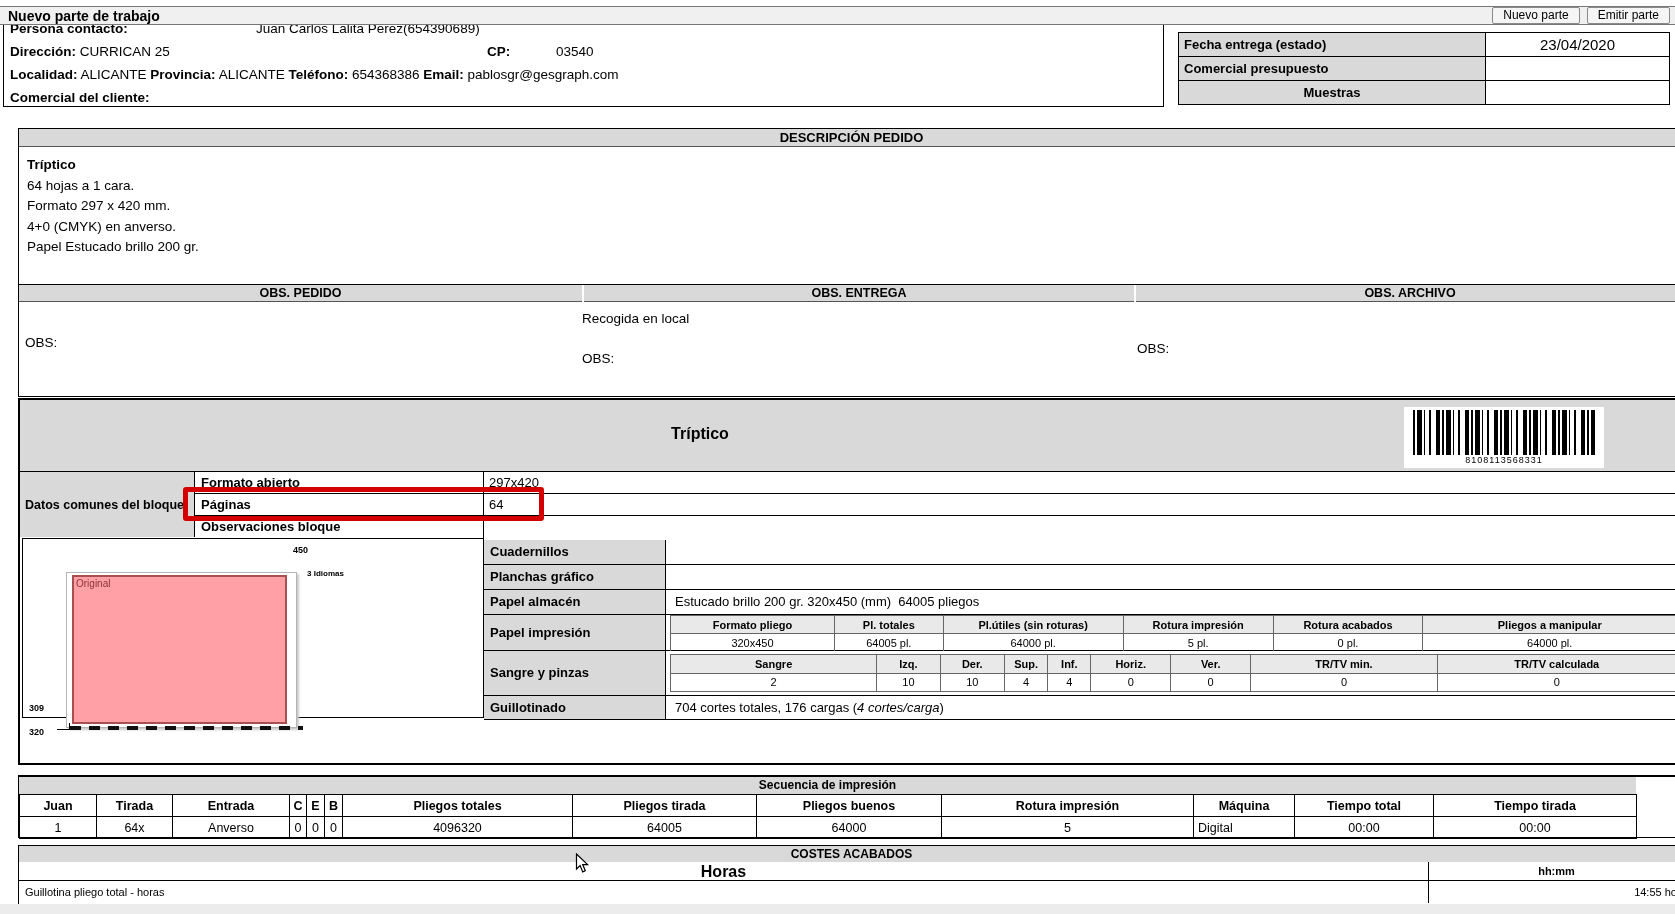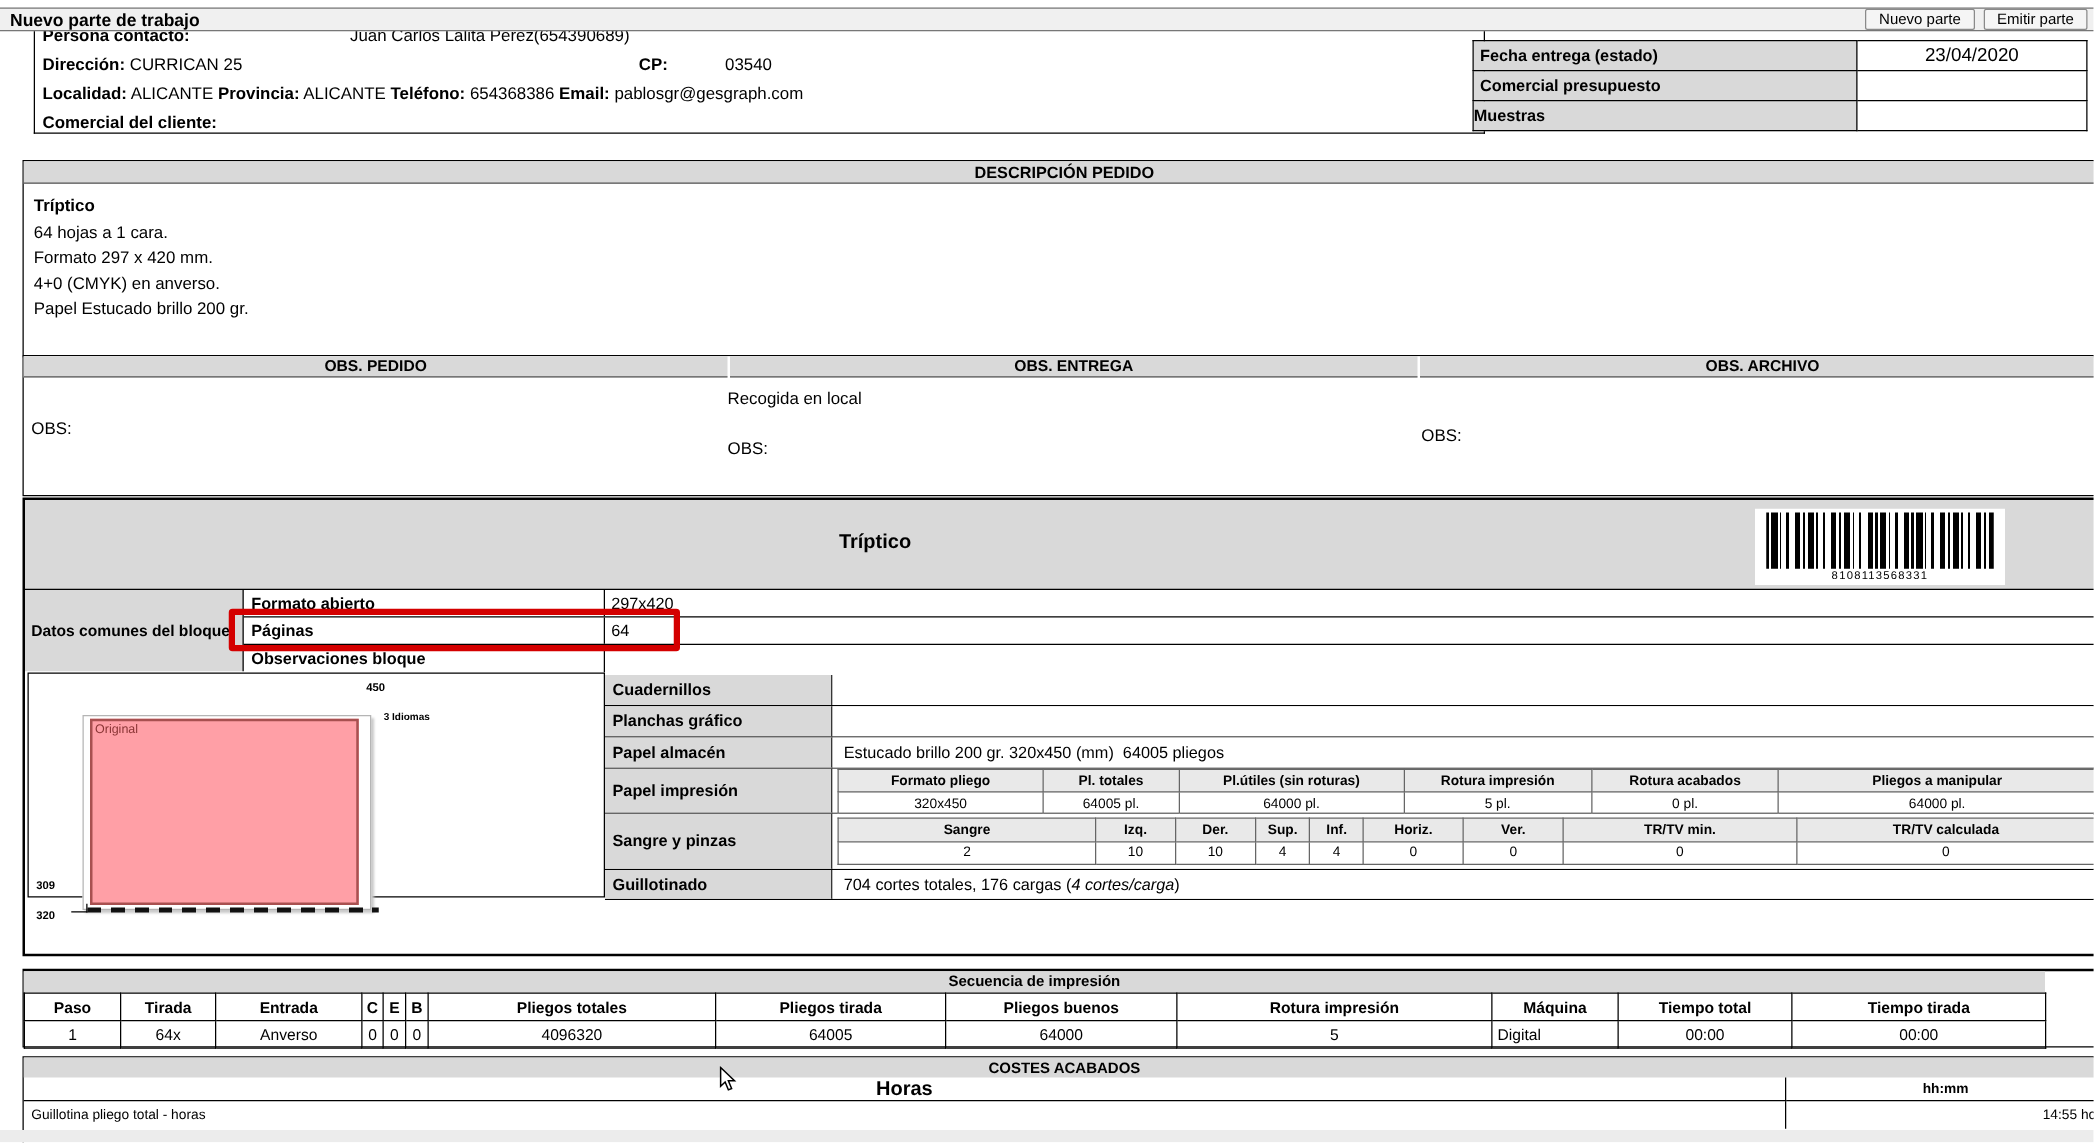--- a/index.html
+++ b/index.html
@@ -10,31 +10,31 @@
   
   .titlebar { position:absolute; left:0; top:6px; width:1675px; height:19px; background:#f0f0f0;
     border-top:1px solid #777; border-bottom:1px solid #777; display:flex; align-items:center; }
   .titlebar .t { font-weight:bold; font-size:14px; padding-left:8px; }
   .tb-buttons { margin-left:auto; display:flex; gap:7px; padding-right:5px; }
   .btn { font-size:12px; line-height:15px; padding:0 10px; background:#f5f5f5; border:1px solid #8a8a8a;
     border-radius:2px; height:17px; cursor:default; font-family:"Liberation Sans",sans-serif; }
 
   
   .client { position:absolute; left:3px; top:25px; width:1161px; height:82px; overflow:hidden;
-    border-left:1px solid #000; border-right:1px solid #000; border-bottom:1px solid #000; font-size:13.5px;margin-left:24px; }
+    border-left:1px solid #000; border-right:1px solid #000; border-bottom:1px solid #000; font-size:13.5px; }
   .client .row { position:relative; height:23px; line-height:23px; padding-left:6px; white-space:nowrap; }
   .client .row1 { margin-top:-8px; }
   .b { font-weight:bold; }
   .abs { position:absolute; top:0; }
 
   
   .delivery { position:absolute; left:1178px; top:32px; width:492px; border-collapse:collapse; }
   .delivery td { border:1px solid #000; height:24px; font-size:13px; }
   .delivery .lab { background:#d9d9d9; font-weight:bold; width:307px; padding-left:5px; }
-  .delivery .lab.c { padding-left:0; }
+  .delivery .lab.c { text-align:center; padding-left:0; }
   .delivery .val { text-align:center; font-size:15px; background:#fff; }
 
   
   .secbox { position:absolute; left:18px; background:#fff; border:1px solid #000; }
   .band { background:#d9d9d9; font-weight:bold; text-align:center; }
 
   
   .desc { top:128px; width:1667px; height:158px; }
   .desc .band { height:18px; line-height:18px; font-size:13px; border-bottom:1px solid #555; }
   .desc .body { padding:8px 8px 0 8px; font-size:13.5px; line-height:20.5px; }
@@ -336,21 +336,21 @@
           <col style="width:230px">
           <col style="width:184px">
           <col style="width:185px">
           <col style="width:252px">
           <col style="width:101px">
           <col style="width:139px">
           <col style="width:203px">
         </colgroup>
       <tbody>
           <tr class="h">
-        <td>Paso</td>
+        <td>Juan</td>
         <td>Tirada</td>
         <td>Entrada</td>
         <td>C</td>
         <td>E</td>
         <td>B</td>
         <td>Pliegos totales</td>
         <td>Pliegos tirada</td>
         <td>Pliegos buenos</td>
         <td>Rotura impresión</td>
         <td>Máquina</td>

